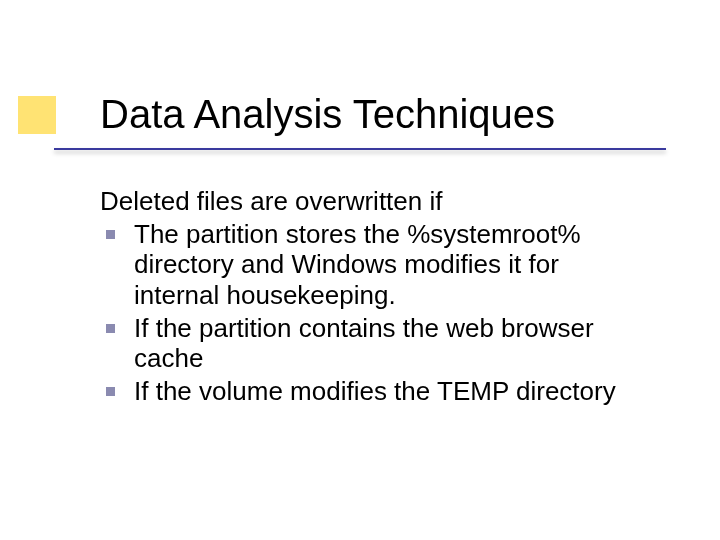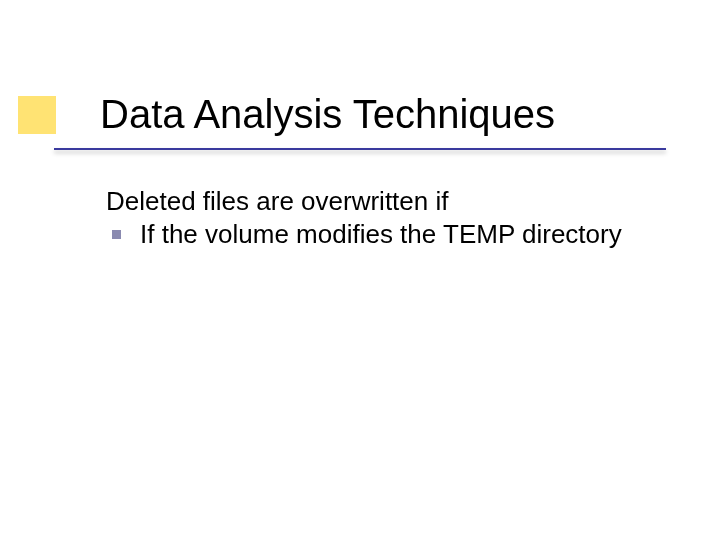--- a/index.html
+++ b/index.html
@@ -51,21 +51,20 @@
     border-top: 2px solid #3a3a9e;
     box-shadow: 0 3px 4px rgba(0,0,0,0.25);
   }
   .body {
     position: absolute;
     left: 100px;
     top: 186px;
     right: 70px;
     font-size: 26px;
     line-height: 1.18;
-    margin-left: 6px;
   }
   .lead {
     margin: 0 0 2px 0;
   }
   ul.bullets {
     list-style: none;
     margin: 0;
     padding: 0 0 0 34px;
   }
   ul.bullets li {
@@ -92,18 +91,26 @@
     <h1 class="title">Data Analysis Techniques</h1>
   </div>
 
   <div class="title-rule"></div>
 
   <div class="body">
     <p class="lead">Deleted files are overwritten if</p>
     <ul class="bullets">
       <li>
         <span class="sq"></span>
+        <span>The partition stores the %systemroot% directory and Windows modifies it for internal housekeeping.</span>
+      </li>
+      <li>
+        <span class="sq"></span>
+        <span>If the partition contains the web browser cache</span>
+      </li>
+      <li>
+        <span class="sq"></span>
         <span>If the volume modifies the TEMP directory</span>
       </li>
     </ul>
   </div>
 
 </div>
 
 </body></html>

